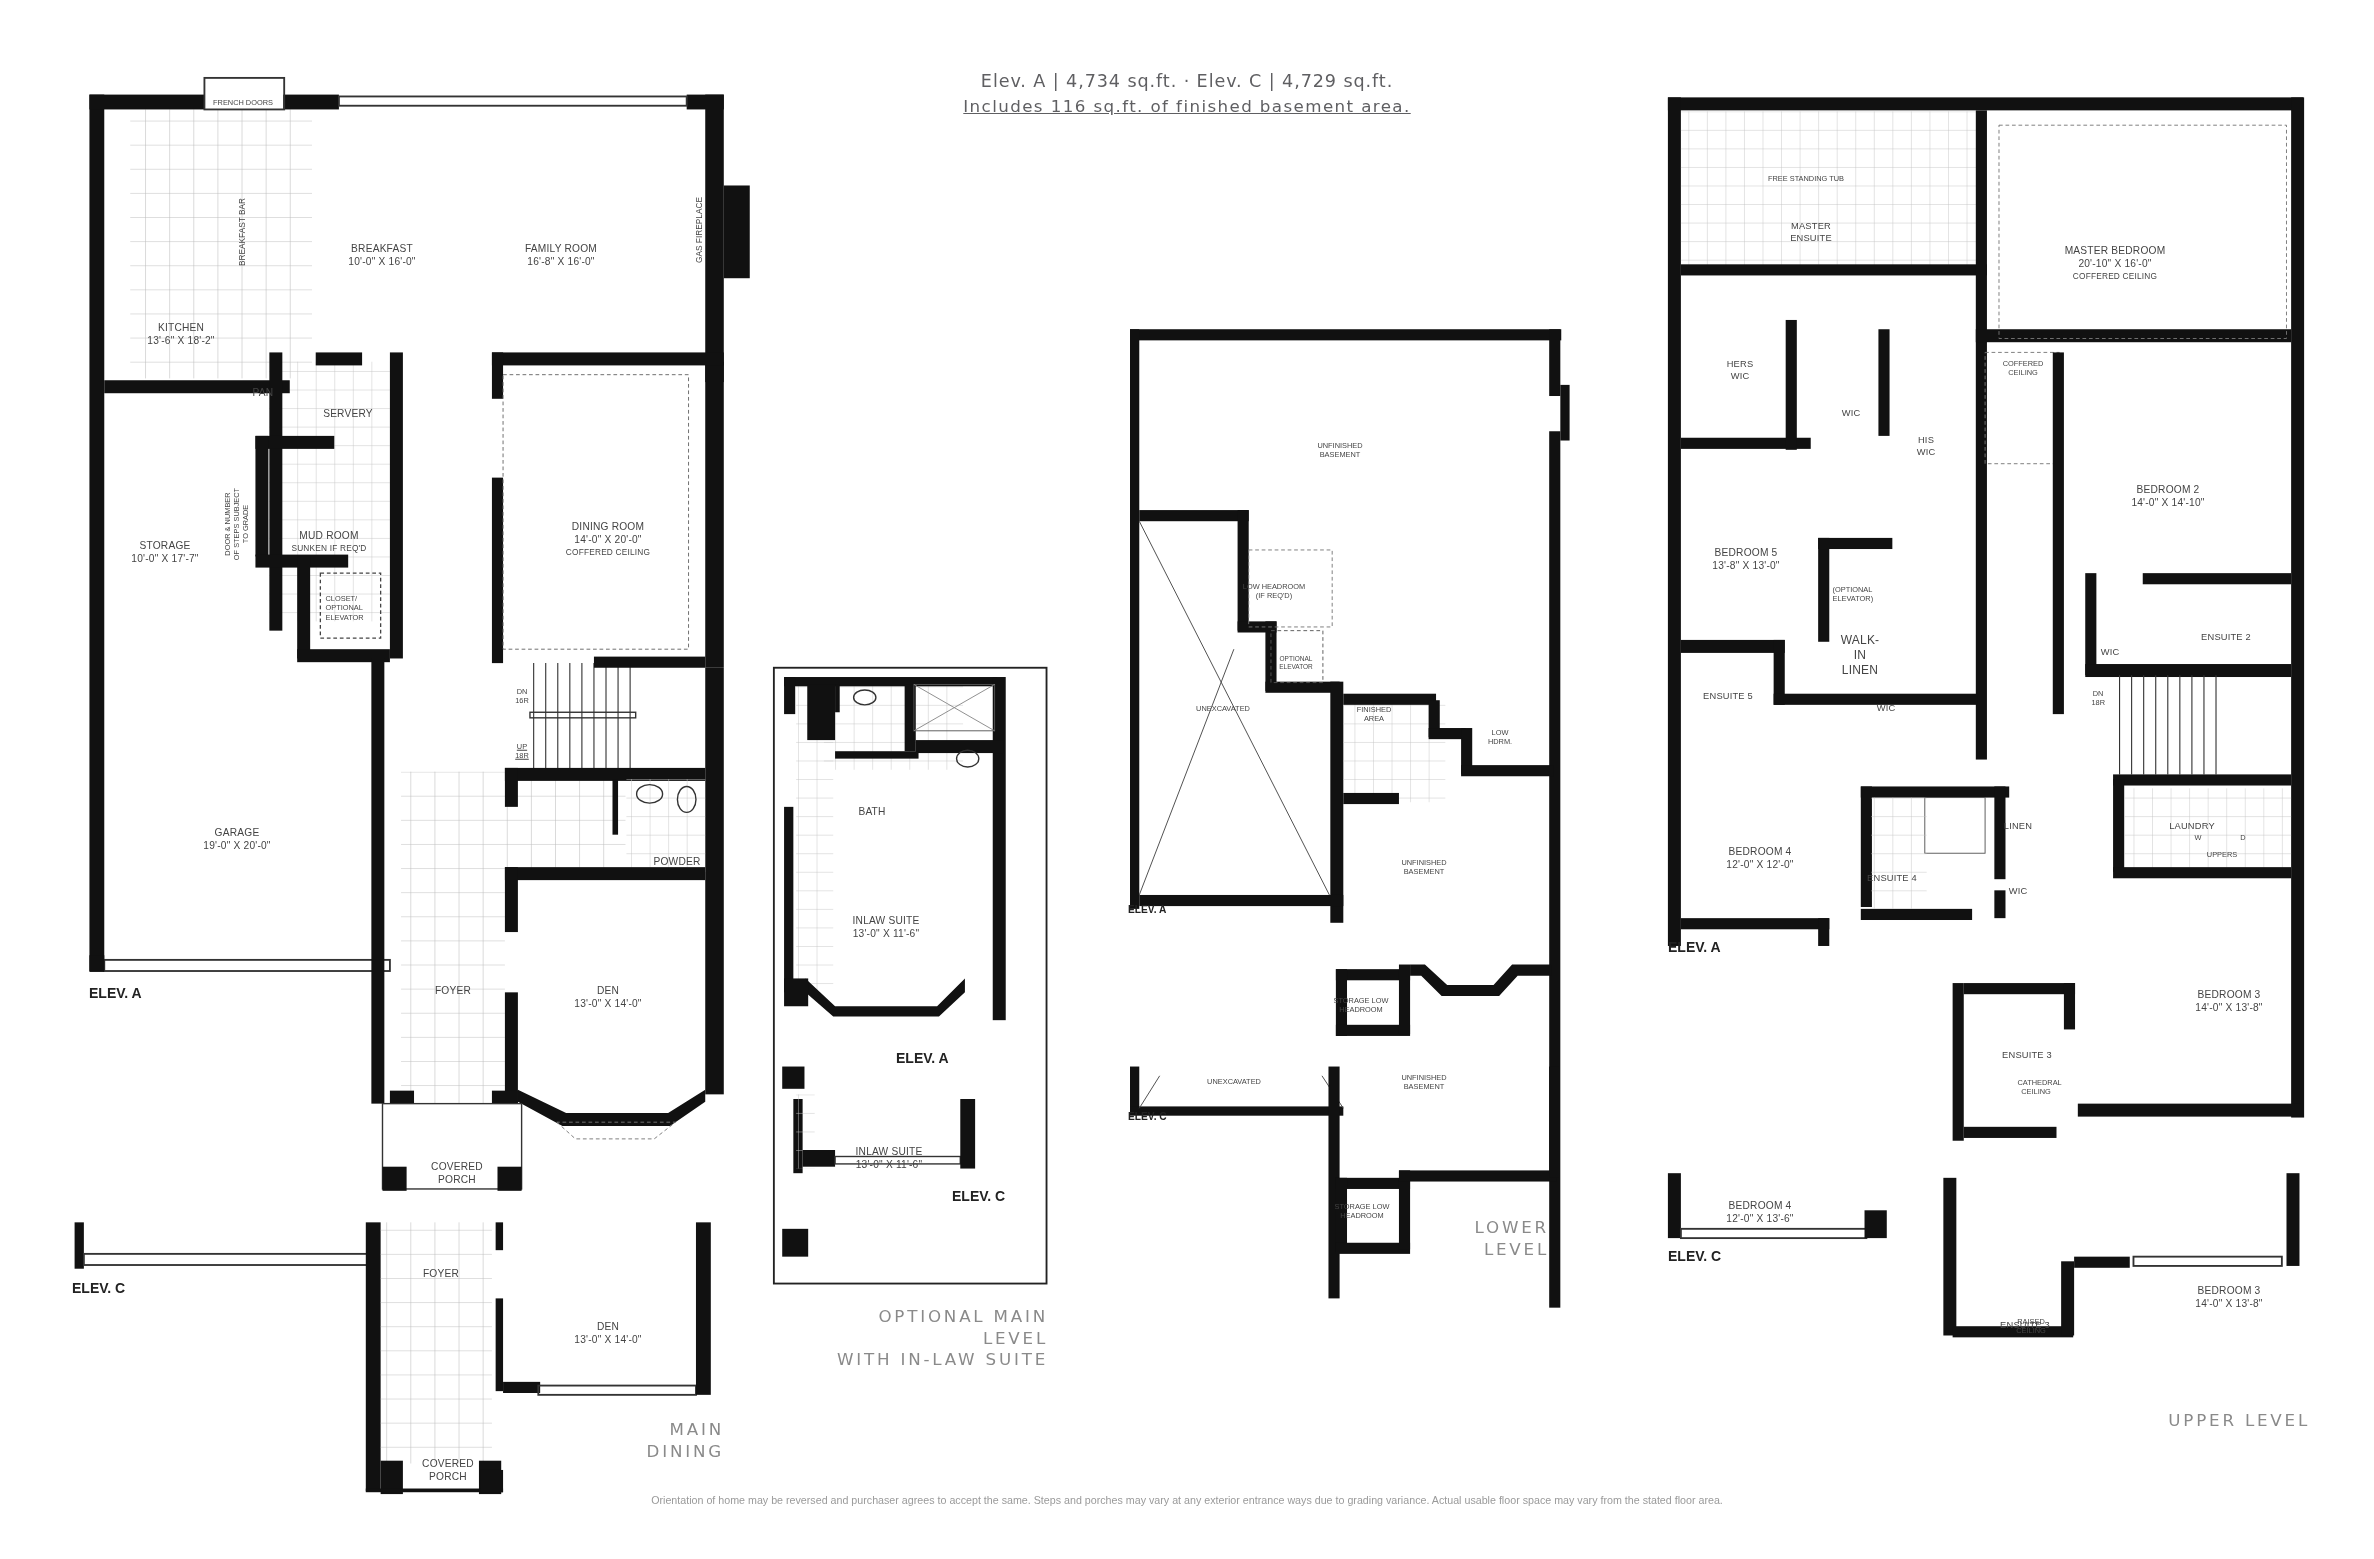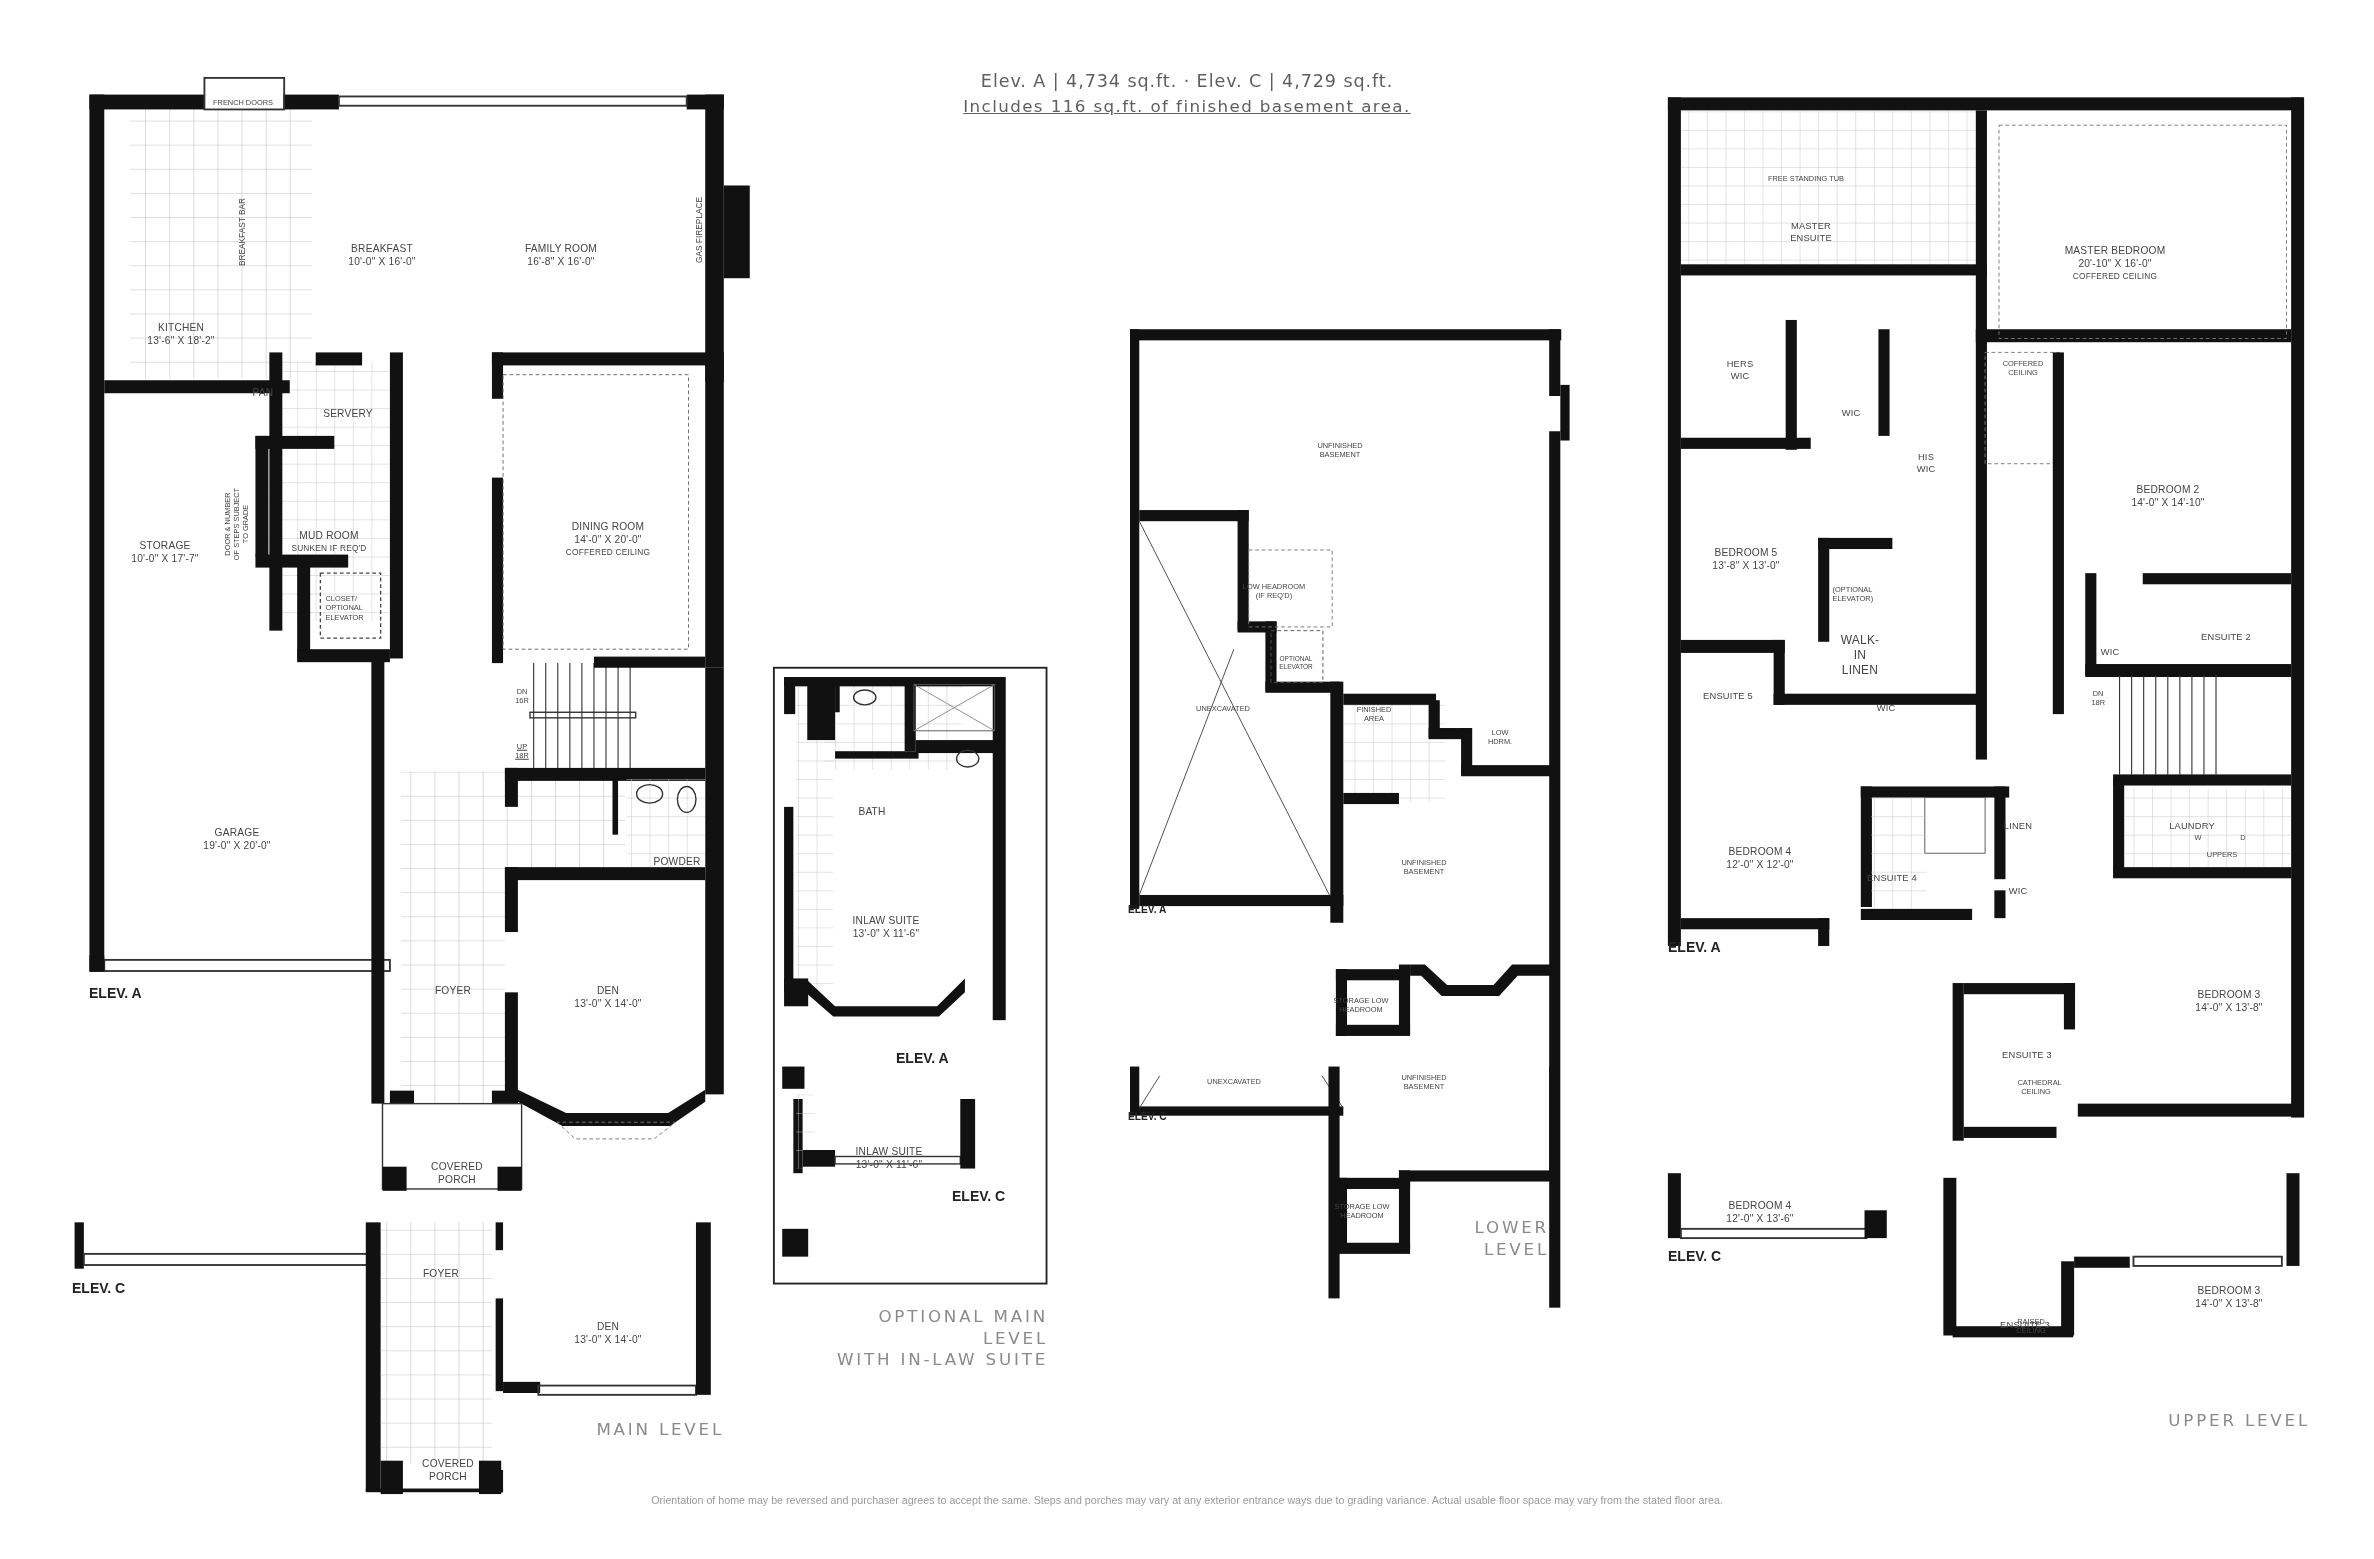--- a/index.html
+++ b/index.html
@@ -301,21 +301,21 @@
 <div class="lbl room" style="left:608px;top:974px;">
   <span>DEN</span><span class="dim">13'-0" X 14'-0"</span></div>
 <div class="lbl room" style="left:457px;top:1150px;width:56px;white-space:normal;">COVERED PORCH</div>
 <div class="elev" style="left:89px;top:985px;">ELEV. A</div>
 
 <div class="elev" style="left:72px;top:1280px;">ELEV. C</div>
 <div class="lbl room" style="left:441px;top:1250px;">FOYER</div>
 <div class="lbl room" style="left:608px;top:1310px;">
   <span>DEN</span><span class="dim">13'-0" X 14'-0"</span></div>
 <div class="lbl room" style="left:448px;top:1447px;width:56px;white-space:normal;">COVERED PORCH</div>
-<div class="level" style="left:594px;top:1419px;width:130px;">MAIN LEVEL</div>
+<div class="level" style="left:594px;top:1419px;width:130px;">MAIN DINING</div>
 
 <div class="lbl room" style="left:872px;top:788px;">BATH</div>
 <div class="lbl room" style="left:886px;top:904px;">
   <span>INLAW SUITE</span><span class="dim">13'-0" X 11'-6"</span></div>
 <div class="elev" style="left:896px;top:1050px;">ELEV. A</div>
 <div class="lbl room" style="left:889px;top:1135px;">
   <span>INLAW SUITE</span><span class="dim">13'-0" X 11'-6"</span></div>
 <div class="elev" style="left:952px;top:1188px;">ELEV. C</div>
 <div class="level" style="left:816px;top:1306px;width:232px;">
   <span>OPTIONAL MAIN LEVEL</span><br>
@@ -339,21 +339,21 @@
 <div class="level" style="left:1447px;top:1217px;width:102px;">
   <span>LOWER</span><br>
   <span>LEVEL</span></div>
 
 <div class="lbl sm" style="left:1806px;top:179px;">FREE STANDING TUB</div>
 <div class="lbl room" style="left:1811px;top:209px;width:56px;white-space:normal;font-size:9.3px;">MASTER ENSUITE</div>
 <div class="lbl room" style="left:2115px;top:239px;">
   <span>MASTER BEDROOM</span><span class="dim">20'-10" X 16'-0"</span><span class="note">COFFERED CEILING</span></div>
 <div class="lbl room" style="left:1740px;top:347px;width:37px;white-space:normal;font-size:9.3px;">HERS WIC</div>
 <div class="lbl room" style="left:1851px;top:390px;font-size:9.3px;">WIC</div>
-<div class="lbl room" style="left:1926px;top:440px;width:28px;white-space:normal;font-size:9.3px;">HIS WIC</div>
+<div class="lbl room" style="left:1926px;top:423px;width:28px;white-space:normal;font-size:9.3px;">HIS WIC</div>
 <div class="lbl sm" style="left:2023px;top:368px;width:46px;white-space:normal;">COFFERED CEILING</div>
 <div class="lbl room" style="left:2168px;top:473px;">
   <span>BEDROOM 2</span><span class="dim">14'-0" X 14'-10"</span></div>
 <div class="lbl room" style="left:1746px;top:536px;">
   <span>BEDROOM 5</span><span class="dim">13'-8" X 13'-0"</span></div>
 <div class="lbl sm" style="left:1858px;top:594px;width:51px;white-space:normal;text-align:left;">(OPTIONAL ELEVATOR)</div>
 <div class="lbl room" style="left:1860px;top:631px;width:46px;white-space:normal;font-size:12px;">WALK-IN LINEN</div>
 <div class="lbl room" style="left:2110px;top:629px;font-size:9.3px;">WIC</div>
 <div class="lbl room" style="left:2226px;top:614px;font-size:9.3px;">ENSUITE 2</div>
 <div class="lbl room" style="left:1728px;top:673px;font-size:9.3px;">ENSUITE 5</div>

